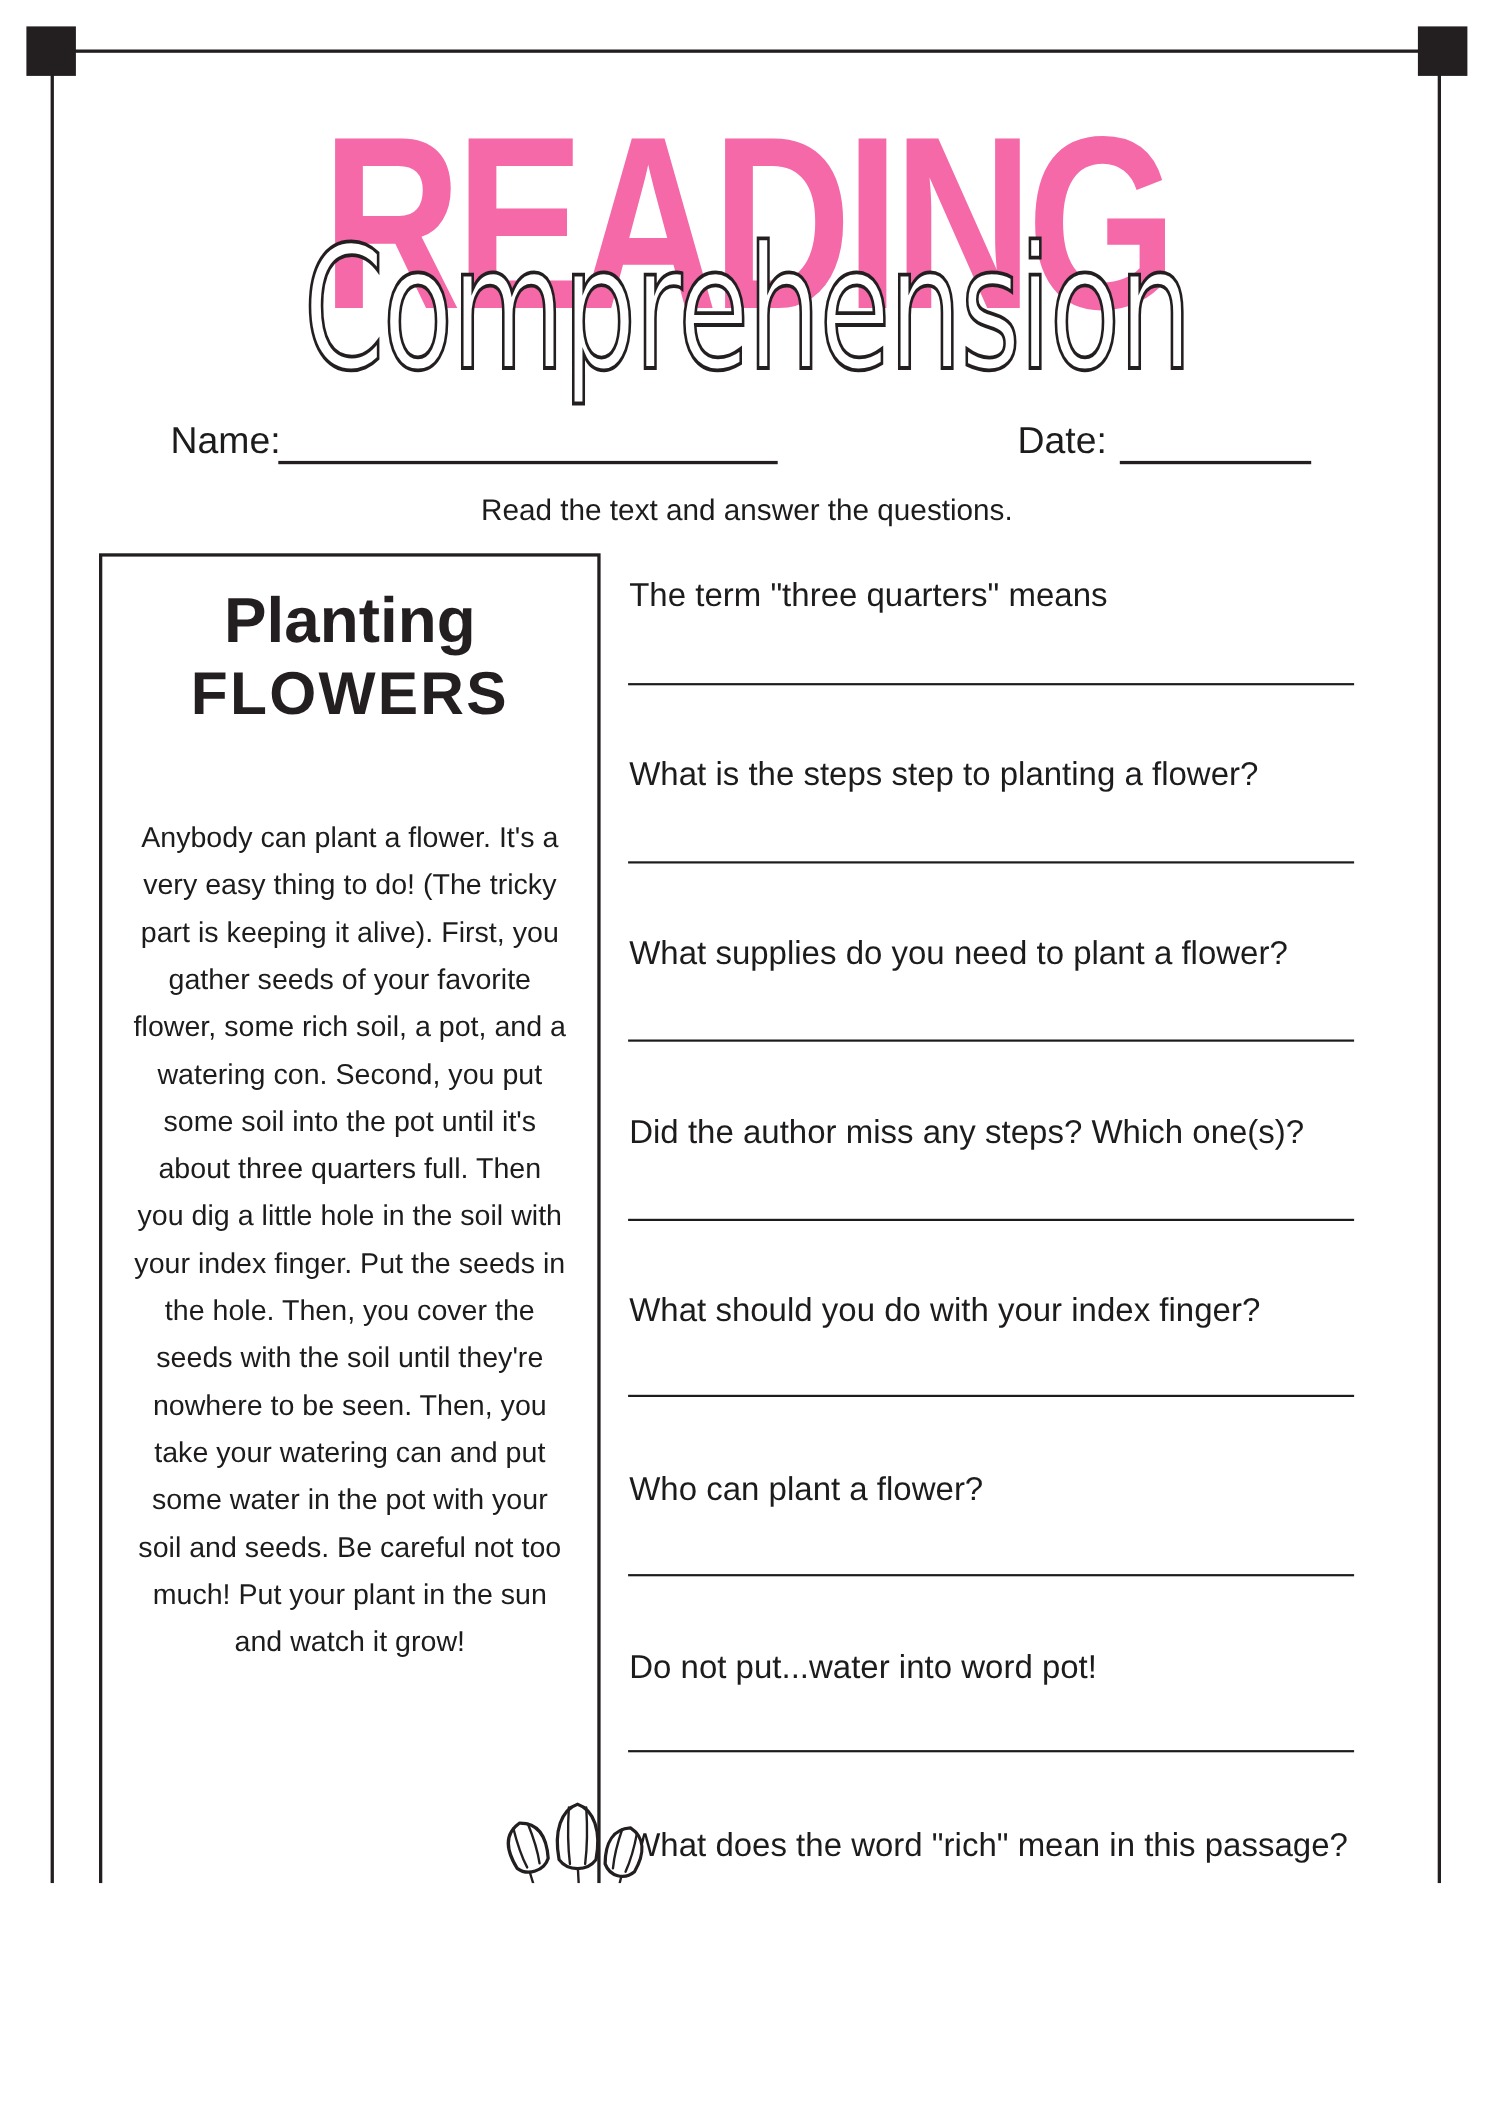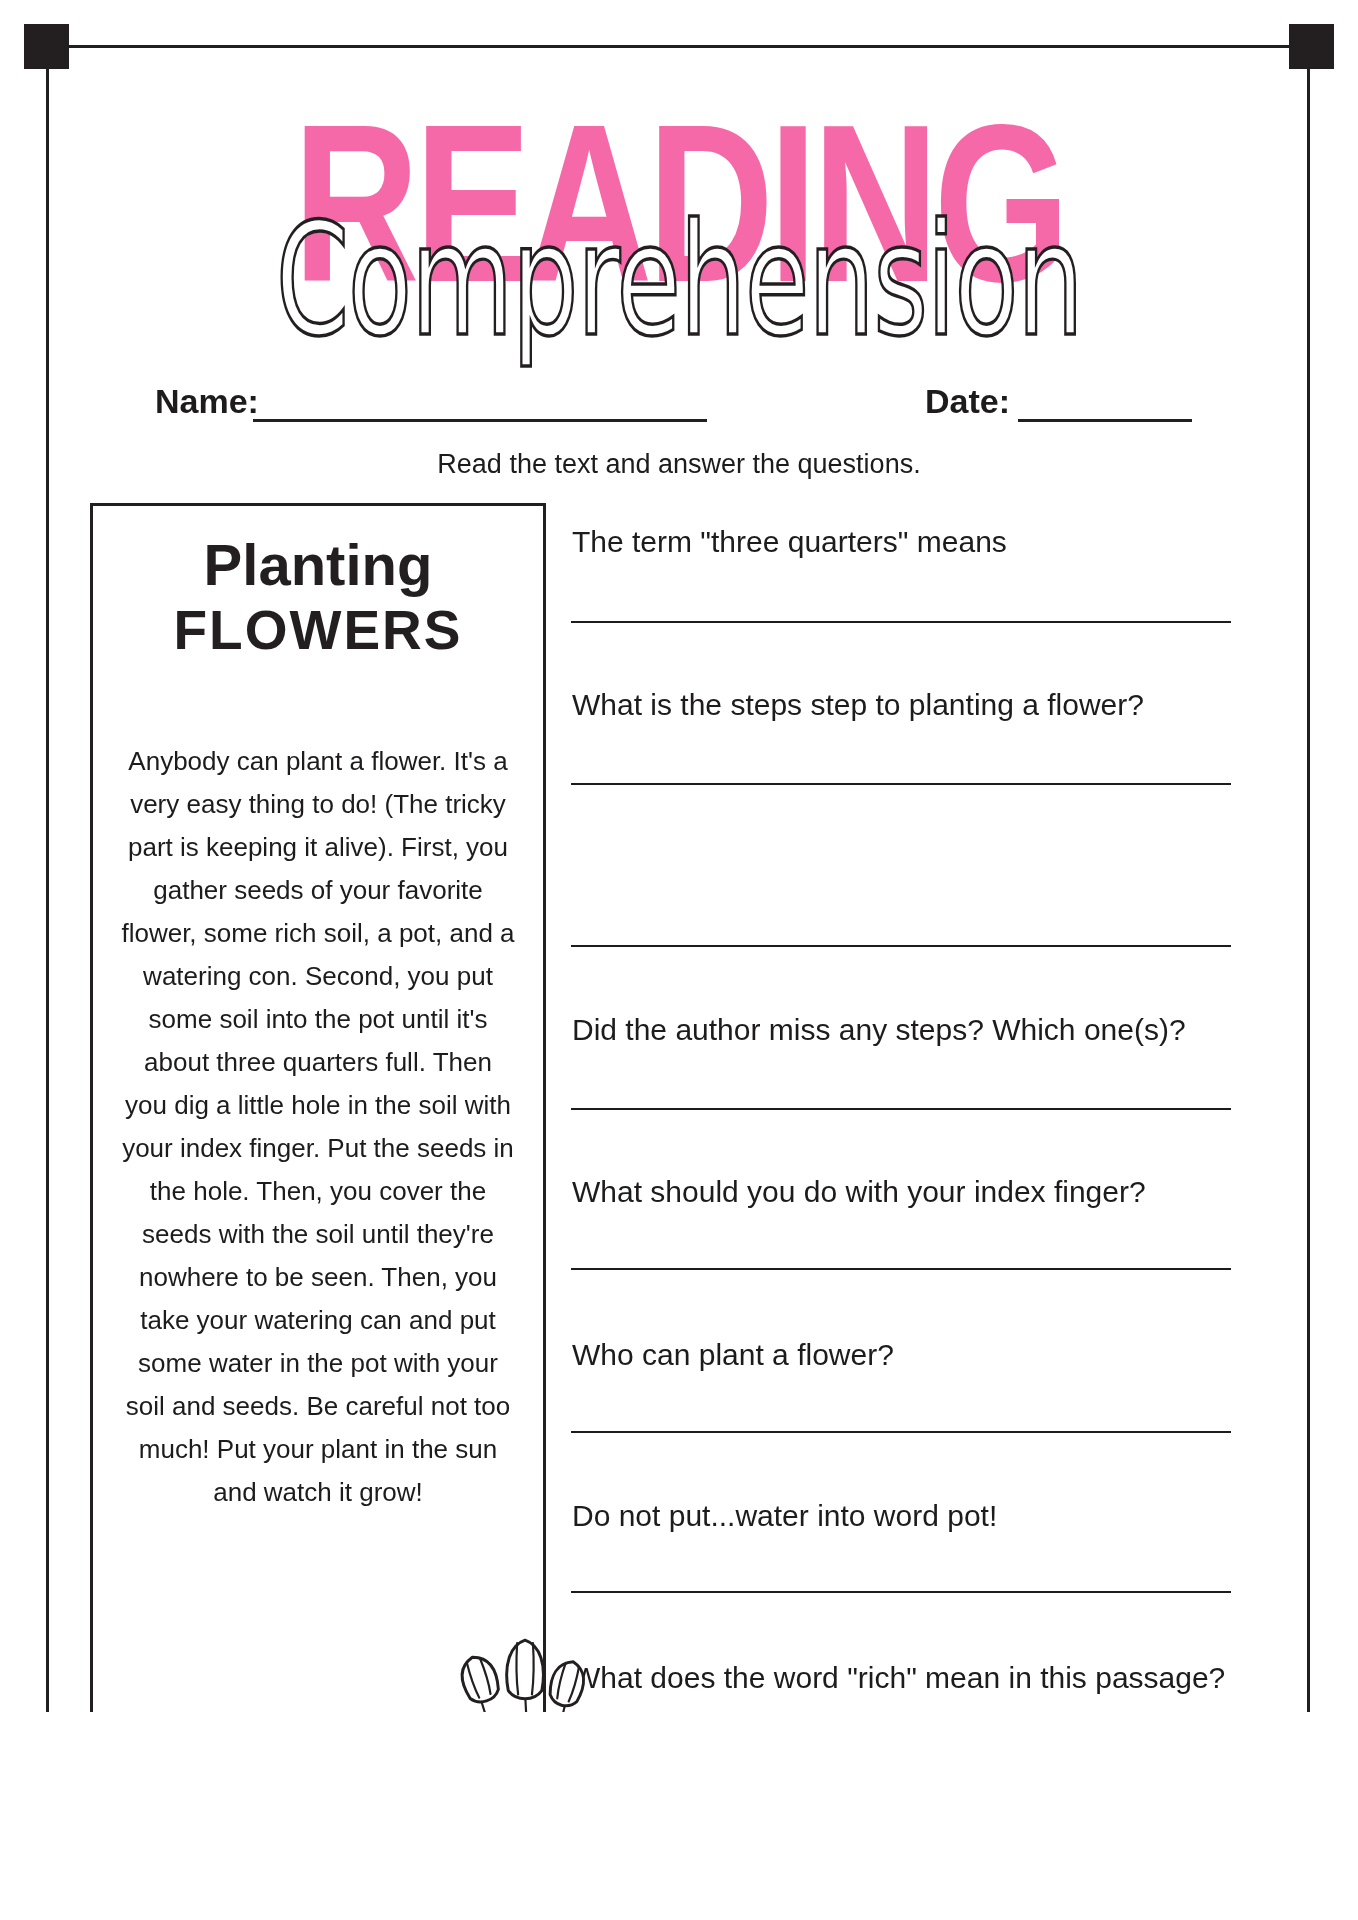--- a/index.html
+++ b/index.html
@@ -26,21 +26,21 @@
   }
   .title-comp{
     position:absolute;left:0;right:0;top:203px;text-align:center;
     font-family:"DejaVu Sans",sans-serif;font-weight:normal;
     font-size:135px;line-height:1;letter-spacing:-2px;color:#ffffff;
     -webkit-text-stroke:3px #231f20;
     transform:scale(0.78,1.15);transform-origin:center top;
     white-space:nowrap;z-index:2;
   }
   
-  .field-label{position:absolute;font-size:34px;font-weight:bold;color:#1d1b1c;}
+  .field-label{position:absolute;font-size:34px;font-weight:normal;color:#1d1b1c;}
   .name-label{left:155px;top:382px;}
   .date-label{left:925px;top:382px;}
   .blank{position:absolute;height:0;border-top:3px solid #231f20;}
   .name-line{left:253px;top:419px;width:454px;}
   .date-line{left:1018px;top:419px;width:174px;}
   .instruction{
     position:absolute;left:0;right:0;top:449px;text-align:center;
     font-size:27px;color:#1d1b1c;
   }
   
@@ -101,20 +101,21 @@
     </div>
     <div class="passage-body">Anybody can plant a flower. It's a very easy thing to do! (The tricky part is keeping it alive). First, you gather seeds of your favorite flower, some rich soil, a pot, and a watering con. Second, you put some soil into the pot until it's about three quarters full. Then you dig a little hole in the soil with your index finger. Put the seeds in the hole. Then, you cover the seeds with the soil until they're nowhere to be seen. Then, you take your watering can and put some water in the pot with your soil and seeds. Be careful not too much! Put your plant in the sun and watch it grow!</div>
   </div>
 
   <div class="q q1">The term "three quarters" means</div>
   <div class="ans l1"></div>
 
   <div class="q q2">What is the steps step to planting a flower?</div>
   <div class="ans l2"></div>
 
+  <div class="q q3">What supplies do you need to plant a flower?</div>
   <div class="ans l3"></div>
 
   <div class="q q4">Did the author miss any steps? Which one(s)?</div>
   <div class="ans l4"></div>
 
   <div class="q q5">What should you do with your index finger?</div>
   <div class="ans l5"></div>
 
   <div class="q q6">Who can plant a flower?</div>
   <div class="ans l6"></div>

